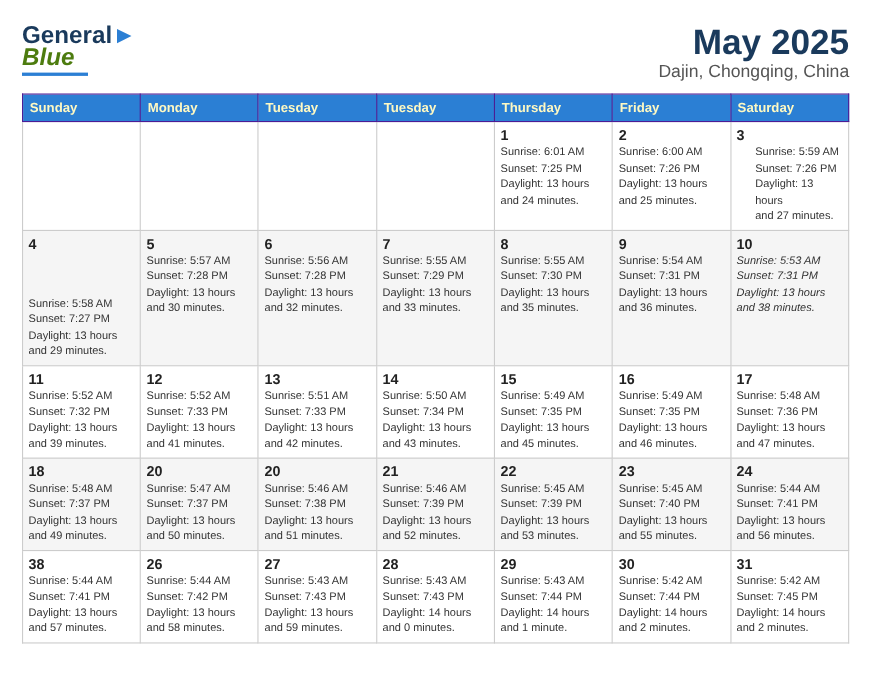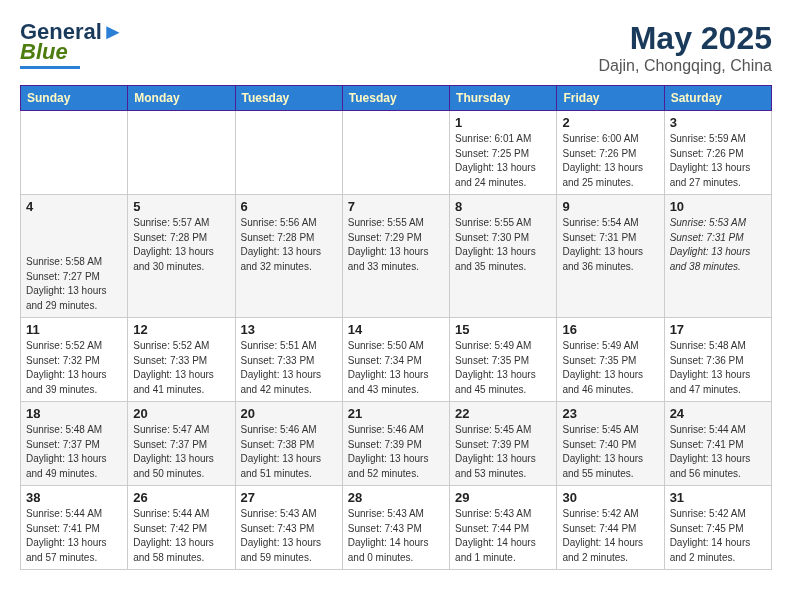--- a/index.html
+++ b/index.html
@@ -138,21 +138,21 @@
         </td>
         <td>
           <div class="day-num">2</div>
           <div class="day-info" style="white-space: pre-line;">Sunrise: 6:00 AM
 Sunset: 7:26 PM
 Daylight: 13 hours
 and 25 minutes.</div>
         </td>
         <td>
           <div class="day-num">3</div>
-          <div class="day-info" style="white-space: pre-line;">Sunrise: 5:59 AM
+          <div class="day-info" style="white-space: pre-line; margin-left: 17px;">Sunrise: 5:59 AM
 Sunset: 7:26 PM
 Daylight: 13 hours
 and 27 minutes.</div>
         </td>
       </tr>
       <tr>
         <td>
           <div class="day-num">4</div>
           <div class="day-info" style="white-space: pre-line; margin-top: 41px;">Sunrise: 5:58 AM
 Sunset: 7:27 PM

